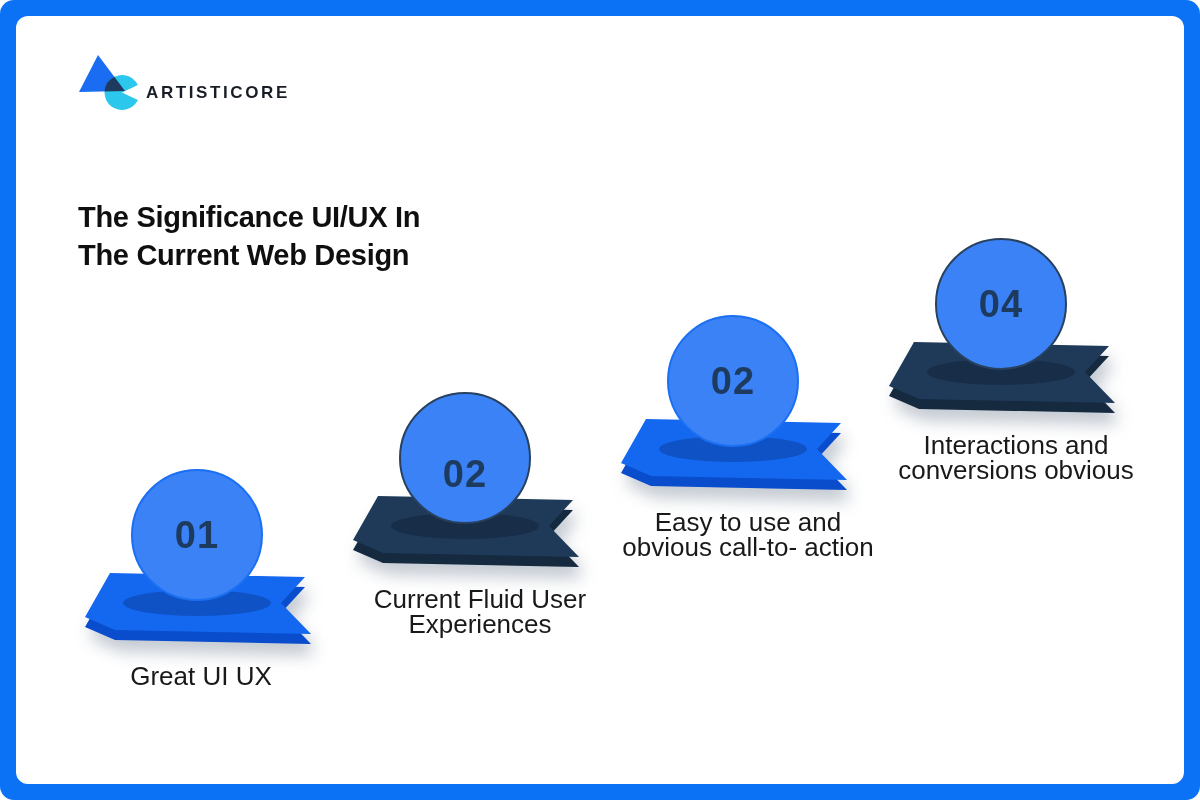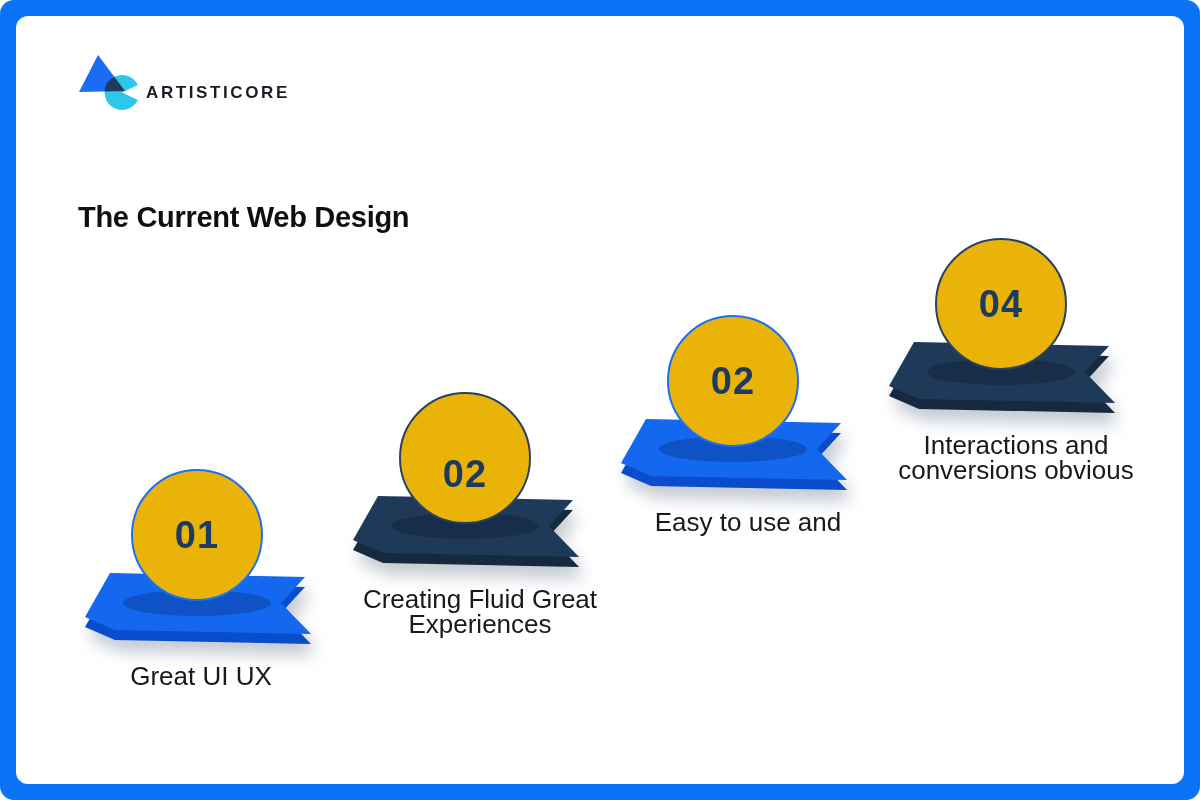--- a/index.html
+++ b/index.html
@@ -24,21 +24,21 @@
   }
 
   
   .step{position:absolute;width:240px;height:80px;}
   .arrow{position:absolute;left:0;top:0;overflow:visible;
     filter:drop-shadow(5px 12px 8px rgba(90,105,130,0.35));}
   .contact-shadow{fill:rgba(0,25,90,0.28);}
   .contact-shadow.navy{fill:rgba(0,8,22,0.25);}
   .circle{
     position:absolute;left:53px;top:-97px;width:132px;height:132px;
-    border-radius:50%;background:#eab308;border:2px solid #1b6ff2;
+    border-radius:50%;background:#3b82f6;border:2px solid #1b6ff2;
     display:flex;align-items:center;justify-content:center;box-sizing:border-box;
   }
   .num{font-size:38px;font-weight:700;letter-spacing:1px;color:#1d3a5f;}
   .label{
     position:absolute;top:98px;left:-36px;width:340px;
     text-align:center;font-size:26px;line-height:25px;color:#191919;
   }
   .step-1 .label{left:-47px;}
 </style>
 </head>
@@ -48,20 +48,21 @@
   <div class="content-bg"></div>
 
   <svg class="logo-mark" width="95" height="65" viewBox="0 0 95 65" aria-hidden="true">
     <path d="M28,5 L55,41 L9,42 Z" fill="#1a6df2"></path>
     <path d="M52,42.5 L67.9,35.1 A17.5,17.5 0 1 0 67.9,49.9 Z" fill="#2bc7ec"></path>
     <path d="M44.3,26.8 A17.5,17.5 0 0 0 34.5,41.4 L55,41 Z" fill="#1e3a5f"></path>
   </svg>
   <div class="logo-text">ARTISTICORE</div>
 
   <div class="title">
+    <div>The Significance UI/UX In</div>
     <div>The Current Web Design</div>
   </div>
 
   <div class="step step-1" style="left:78px;top:566px">
     <svg class="arrow" width="240" height="80" viewBox="0 0 240 80" aria-hidden="true">
       <path d="M7,61 L32,17 L227,21 L203,47 L233,78 L37,74 Z" fill="#0a4dcc"></path>
       <path d="M7,51 L32,7 L227,11 L203,37 L233,68 L37,64 Z" fill="#1468ef"></path>
       <ellipse class="contact-shadow" cx="119" cy="37" rx="74" ry="13"></ellipse>
     </svg>
     <div class="circle" style="border-color: rgb(27, 111, 242);">
@@ -75,36 +76,37 @@
   <div class="step step-2" style="left:346px;top:489px">
     <svg class="arrow" width="240" height="80" viewBox="0 0 240 80" aria-hidden="true">
       <path d="M7,61 L32,17 L227,21 L203,47 L233,78 L37,74 Z" fill="#15293f"></path>
       <path d="M7,51 L32,7 L227,11 L203,37 L233,68 L37,64 Z" fill="#1f3a59"></path>
       <ellipse class="contact-shadow navy" cx="119" cy="37" rx="74" ry="13"></ellipse>
     </svg>
     <div class="circle" style="border-color: rgb(39, 65, 95);">
       <span class="num" style="color: rgb(29, 58, 95); margin-top: 32px;">02</span>
     </div>
     <div class="label">
-      <div>Creating Fluid Great</div>
+      <div>Current Fluid User</div>
       <div>Experiences</div>
     </div>
   </div>
 
   <div class="step step-3" style="left:614px;top:412px">
     <svg class="arrow" width="240" height="80" viewBox="0 0 240 80" aria-hidden="true">
       <path d="M7,61 L32,17 L227,21 L203,47 L233,78 L37,74 Z" fill="#0a4dcc"></path>
       <path d="M7,51 L32,7 L227,11 L203,37 L233,68 L37,64 Z" fill="#1468ef"></path>
       <ellipse class="contact-shadow" cx="119" cy="37" rx="74" ry="13"></ellipse>
     </svg>
     <div class="circle" style="border-color: rgb(27, 111, 242);">
       <span class="num" style="color: rgb(29, 58, 95);">02</span>
     </div>
     <div class="label">
       <div>Easy to use and</div>
+      <div>obvious call-to- action</div>
     </div>
   </div>
 
   <div class="step step-4" style="left:882px;top:335px">
     <svg class="arrow" width="240" height="80" viewBox="0 0 240 80" aria-hidden="true">
       <path d="M7,61 L32,17 L227,21 L203,47 L233,78 L37,74 Z" fill="#15293f"></path>
       <path d="M7,51 L32,7 L227,11 L203,37 L233,68 L37,64 Z" fill="#1f3a59"></path>
       <ellipse class="contact-shadow navy" cx="119" cy="37" rx="74" ry="13"></ellipse>
     </svg>
     <div class="circle" style="border-color: rgb(39, 65, 95);">

